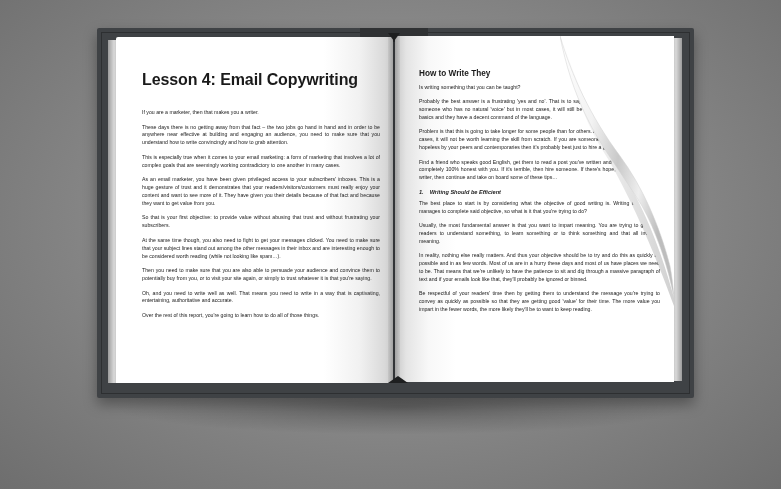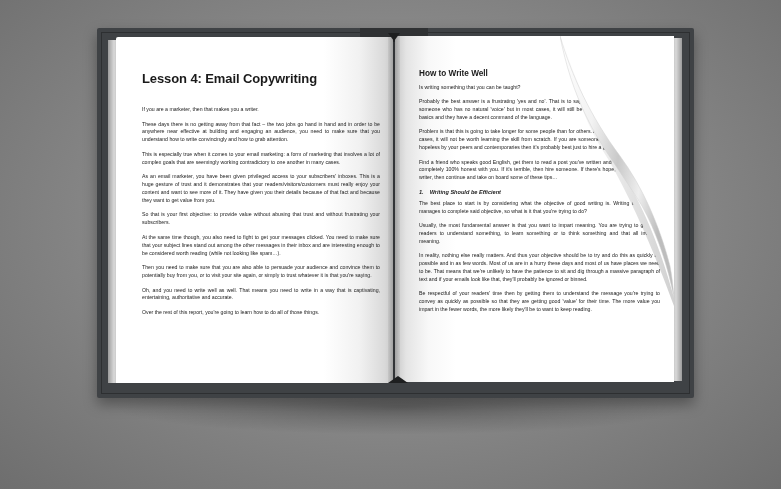--- a/index.html
+++ b/index.html
@@ -57,21 +57,21 @@
     border-left: 6px solid transparent; border-right: 6px solid transparent; border-top: 8px solid #1e1f20;
   }
   .gutter-tip-bottom {
     position: absolute; left: 388px; top: 376px; width: 0; height: 0;
     border-left: 10px solid transparent; border-right: 10px solid transparent; border-bottom: 7px solid #1e1f20;
   }
   .content { position: absolute; color: #1a1a1a; }
   .left .content { left: 26px; top: 34px; width: 238px; }
   .right .content { left: 24px; top: 33px; width: 241px; }
   h1 {
-    margin: 0 0 20px 0; font-size: 13px; font-weight: bold; letter-spacing: -0.1px;
+    margin: 0 0 20px 0; font-size: 16px; font-weight: bold; letter-spacing: -0.1px;
   }
   h2 {
     margin: 0 0 6px 0; font-size: 8.2px; font-weight: bold;
   }
   h3 {
     margin: 0 0 5px 0; font-size: 5.6px; font-weight: bold; font-style: italic;
   }
   h3 .num { margin-right: 6px; }
   p {
     margin: 0 0 6.6px 0; font-size: 5.2px; line-height: 7.9px; text-align: justify;
@@ -104,21 +104,21 @@
     <p>So that is your first objective: to provide value without abusing that trust and without frustrating your subscribers.</p>
     <p>At the same time though, you also need to fight to get your messages clicked. You need to make sure that your subject lines stand out among the other messages in their inbox and are interesting enough to be considered worth reading (while not looking like spam…).</p>
     <p>Then you need to make sure that you are also able to persuade your audience and convince them to potentially buy from you, or to visit your site again, or simply to trust whatever it is that you're saying.</p>
     <p>Oh, and you need to write well as well. That means you need to write in a way that is captivating, entertaining, authoritative and accurate.</p>
     <p>Over the rest of this report, you're going to learn how to do all of those things.</p>
   </div>
 </div>
 
 <div class="page right">
   <div class="content">
-    <h2>How to Write Well</h2>
+    <h2>How to Write They</h2>
     <p>Is writing something that you can be taught?</p>
     <p>Probably the best answer is a frustrating 'yes and no'. That is to say that it can be very hard to teach someone who has no natural 'voice' but in most cases, it will still be possible to help them grasp the basics and they have a decent command of the language.</p>
     <p>Problem is that this is going to take longer for some people than for others. And that means that in some cases, it will not be worth learning the skill from scratch. If you are someone that might be considered hopeless by your peers and contemporaries then it's probably best just to hire a good writer.</p>
     <p>Find a friend who speaks good English, get them to read a post you've written and then ask them to be completely 100% honest with you. If it's terrible, then hire someone. If there's hope, or you are a good writer, then continue and take on board some of these tips…</p>
     <h3><span class="num">1.</span><span>Writing Should be Efficient</span></h3>
     <p>The best place to start is by considering what the objective of good writing is. Writing is good if it manages to complete said objective, so what is it that you're trying to do?</p>
     <p>Usually, the most fundamental answer is that you want to impart meaning. You are trying to get your readers to understand something, to learn something or to think something and that all involves meaning.</p>
     <p>In reality, nothing else really matters. And thus your objective should be to try and do this as quickly as possible and in as few words. Most of us are in a hurry these days and most of us have places we need to be. That means that we're unlikely to have the patience to sit and dig through a massive paragraph of text and if your emails look like that, they'll probably be ignored or binned.</p>
     <p>Be respectful of your readers' time then by getting them to understand the message you're trying to convey as quickly as possible so that they are getting good 'value' for their time. The more value you impart in the fewer words, the more likely they'll be to want to keep reading.</p>
   </div>

